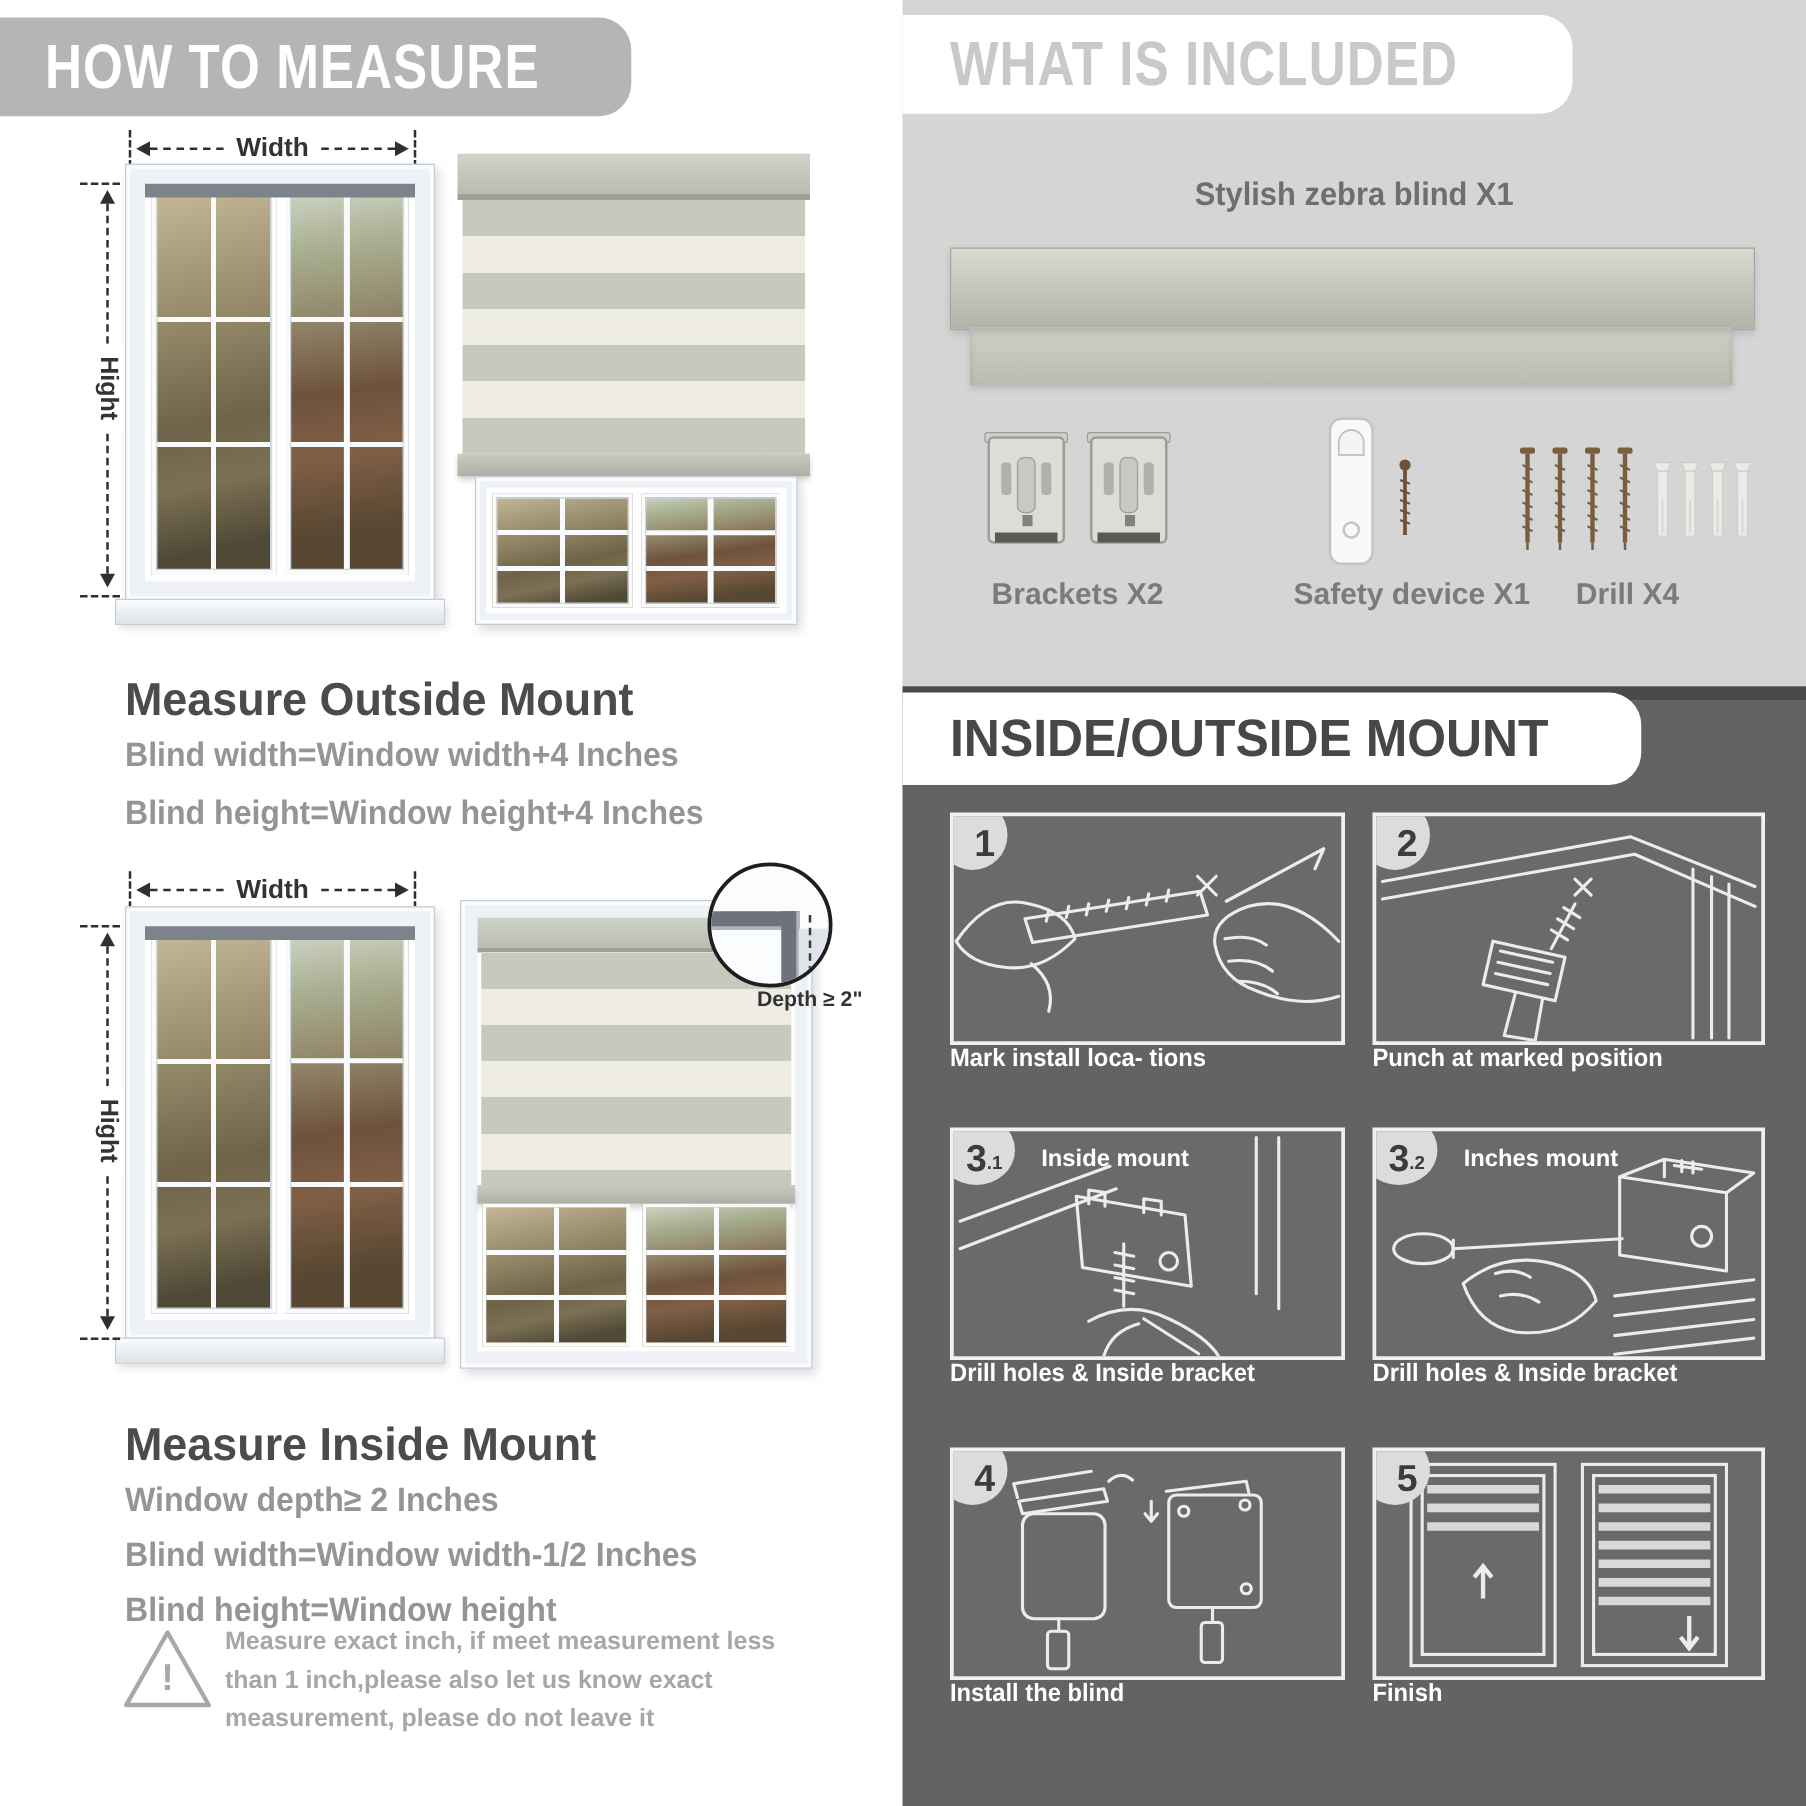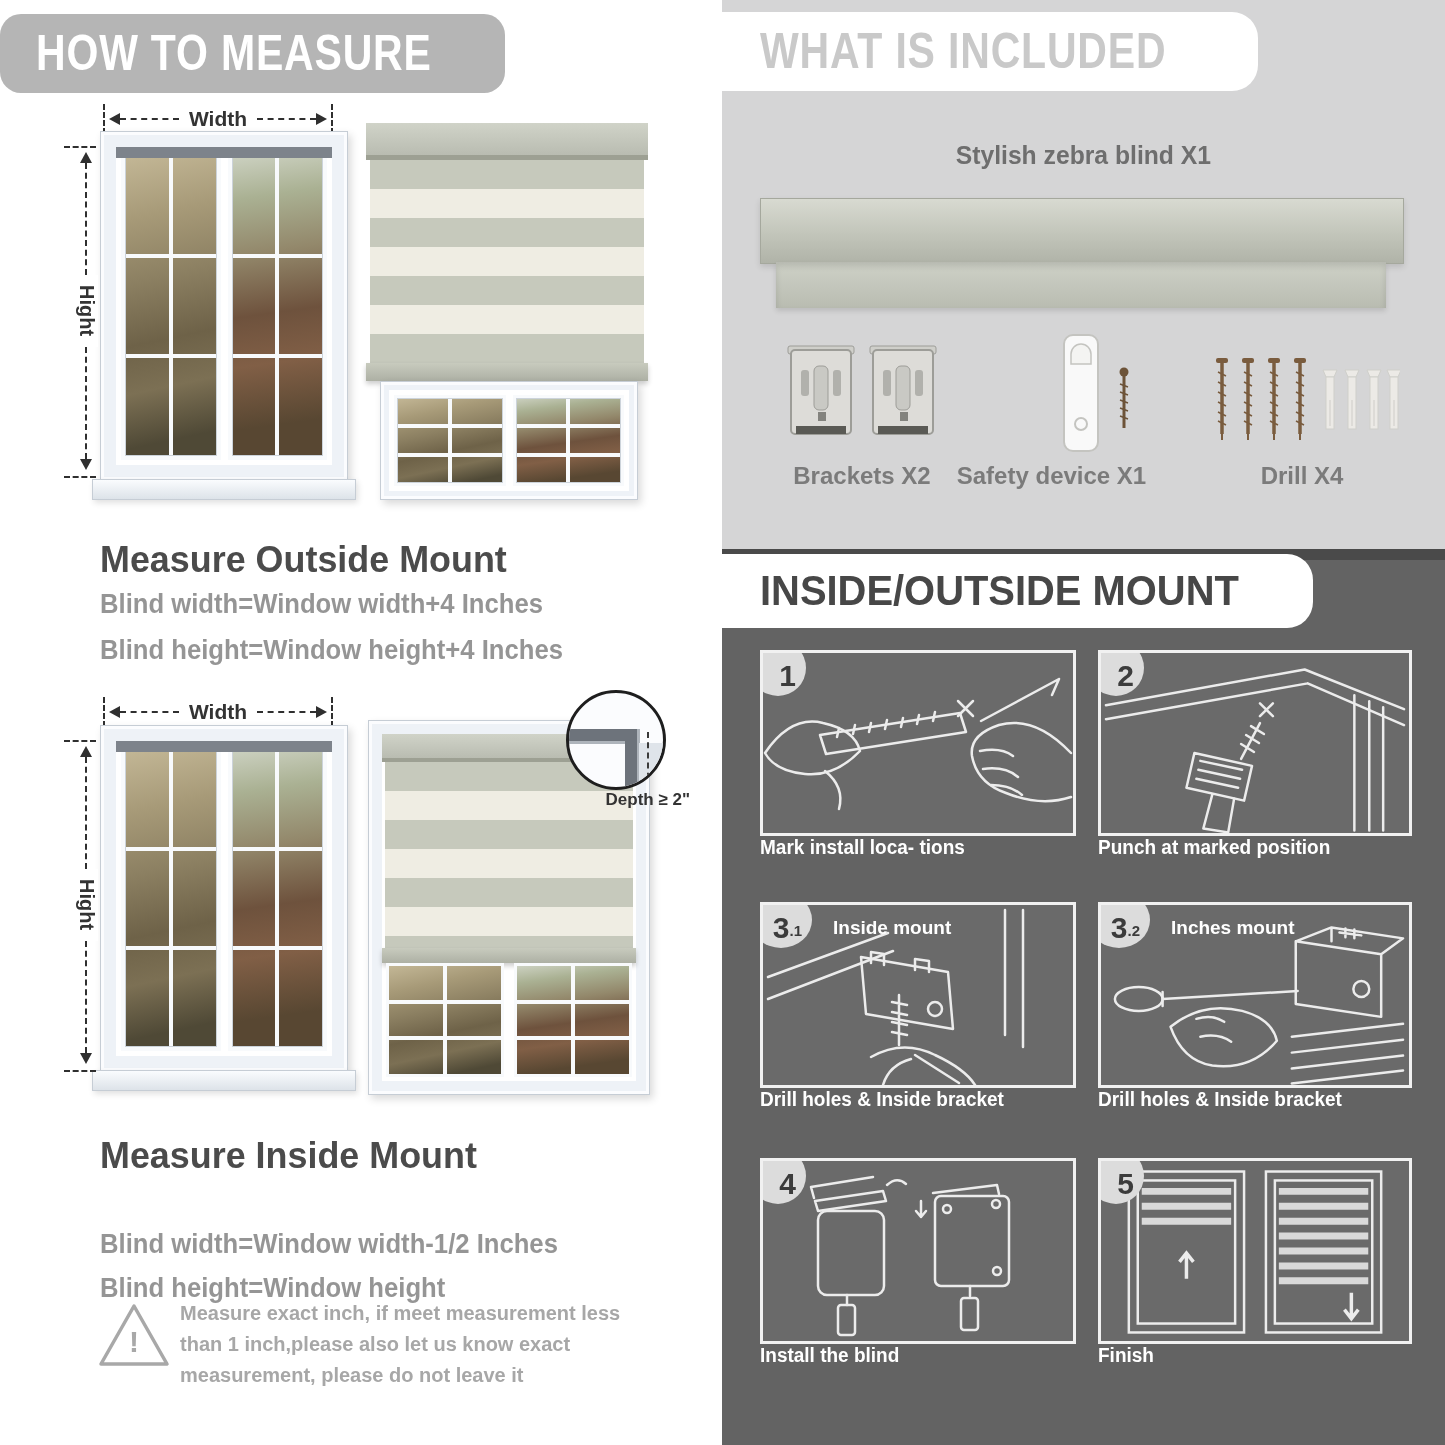--- a/index.html
+++ b/index.html
@@ -3,21 +3,21 @@
 <meta charset="utf-8">
 <style>
   html,body{margin:0;padding:0;background:#fff;}
   #stage{position:relative;width:1445px;height:1445px;overflow:hidden;
          font-family:"Liberation Sans","DejaVu Sans",sans-serif;background:#fff;}
   .abs{position:absolute;}
   .cx{display:inline-block;transform-origin:left center;}
   
   .banner{position:absolute;left:0;border-radius:0 26px 26px 0;font-weight:bold;white-space:nowrap;}
   .banner-left{top:14px;width:505px;height:79px;background:#b5b5b5;color:#fff;
-               font-size:50px;line-height:79px;padding-left:36px;box-sizing:border-box;letter-spacing:1px;border-radius:21px;}
+               font-size:50px;line-height:79px;padding-left:36px;box-sizing:border-box;letter-spacing:1px;}
   .banner-inc{left:722px;top:12px;width:536px;height:79px;background:#fff;color:#c9c9c9;
               font-size:50px;line-height:79px;padding-left:38px;box-sizing:border-box;letter-spacing:1px;}
   .banner-mnt{left:722px;top:554px;width:591px;height:74px;background:#fff;color:#474747;
               font-size:42px;line-height:74px;padding-left:38px;box-sizing:border-box;z-index:6;}
   
   .h-sec{position:absolute;left:100px;font-size:37px;font-weight:bold;color:#4b4b4b;white-space:nowrap;}
   .p-sec{position:absolute;left:100px;font-size:27px;font-weight:bold;color:#959595;white-space:nowrap;text-align:center;}
   
   .harrow{position:absolute;display:flex;align-items:center;height:14px;}
   .harrow .dash{flex:1;border-top:2px dashed #2f2f2f;}
@@ -181,20 +181,21 @@
 
   <div class="mag" style="left:566px;top:690px;width:94px;height:94px;">
     <div class="mag-h"></div>
     <div class="mag-v"></div>
     <div class="mag-pane"></div>
     <div class="mag-dash"></div>
   </div>
   <div class="depth-lbl" style="left:550px;top:790px;width:140px;">Depth ≥ 2"</div>
 
   <h2 class="h-sec" style="top:1104px;"><span class="cx" style="transform:scaleX(.97)">Measure Inside Mount</span></h2>
+  <p class="p-sec" style="top:1158px;"><span class="cx" style="transform:scaleX(.95)">Window depth≥ 2 Inches</span></p>
   <p class="p-sec" style="top:1202px;"><span class="cx" style="transform:scaleX(.95)">Blind width=Window width-1/2 Inches</span></p>
   <p class="p-sec" style="top:1246px;"><span class="cx" style="transform:scaleX(.95)">Blind height=Window height</span></p>
 
   <svg class="abs" style="left:95px;top:1300px;" width="78" height="72" viewBox="0 0 78 72">
     <path d="M39,6 L72,64 L6,64 Z" fill="none" stroke="#a8a8a8" stroke-width="3.5" stroke-linejoin="round"></path>
     <text x="39" y="52" text-anchor="middle" font-size="30" font-weight="bold" fill="#a8a8a8">!</text>
   </svg>
   <div class="warn-text">Measure exact inch, if meet measurement less than 1 inch,please also let us know exact measurement, please do not leave it</div>
 
   <div class="sec-inc"></div>
@@ -257,21 +258,21 @@
       <use href="#scr" x="36" y="2"></use>
       <use href="#scr" x="62" y="2"></use>
       <use href="#scr" x="88" y="2"></use>
     <use href="#anc" x="118" y="14"></use>
       <use href="#anc" x="140" y="14"></use>
       <use href="#anc" x="162" y="14"></use>
       <use href="#anc" x="182" y="14"></use>
   </svg>
 
   <div class="item-lbl" style="left:762px;width:200px;">Brackets X2</div>
-  <div class="item-lbl" style="left:944px;width:215px;text-align:center;">Safety device X1</div>
+  <div class="item-lbl" style="left:1022px;width:215px;text-align:center;">Safety device X1</div>
   <div class="item-lbl" style="left:1212px;width:180px;">Drill X4</div>
 
   <div class="band"></div>
   <div class="sec-mnt"></div>
   <div class="banner banner-mnt">
     <span class="cx" style="transform:scaleX(.95)">INSIDE/OUTSIDE MOUNT</span>
   </div>
 
   <div class="step" style="left:760px;top:650px;width:316px;">
     <div class="panel">

